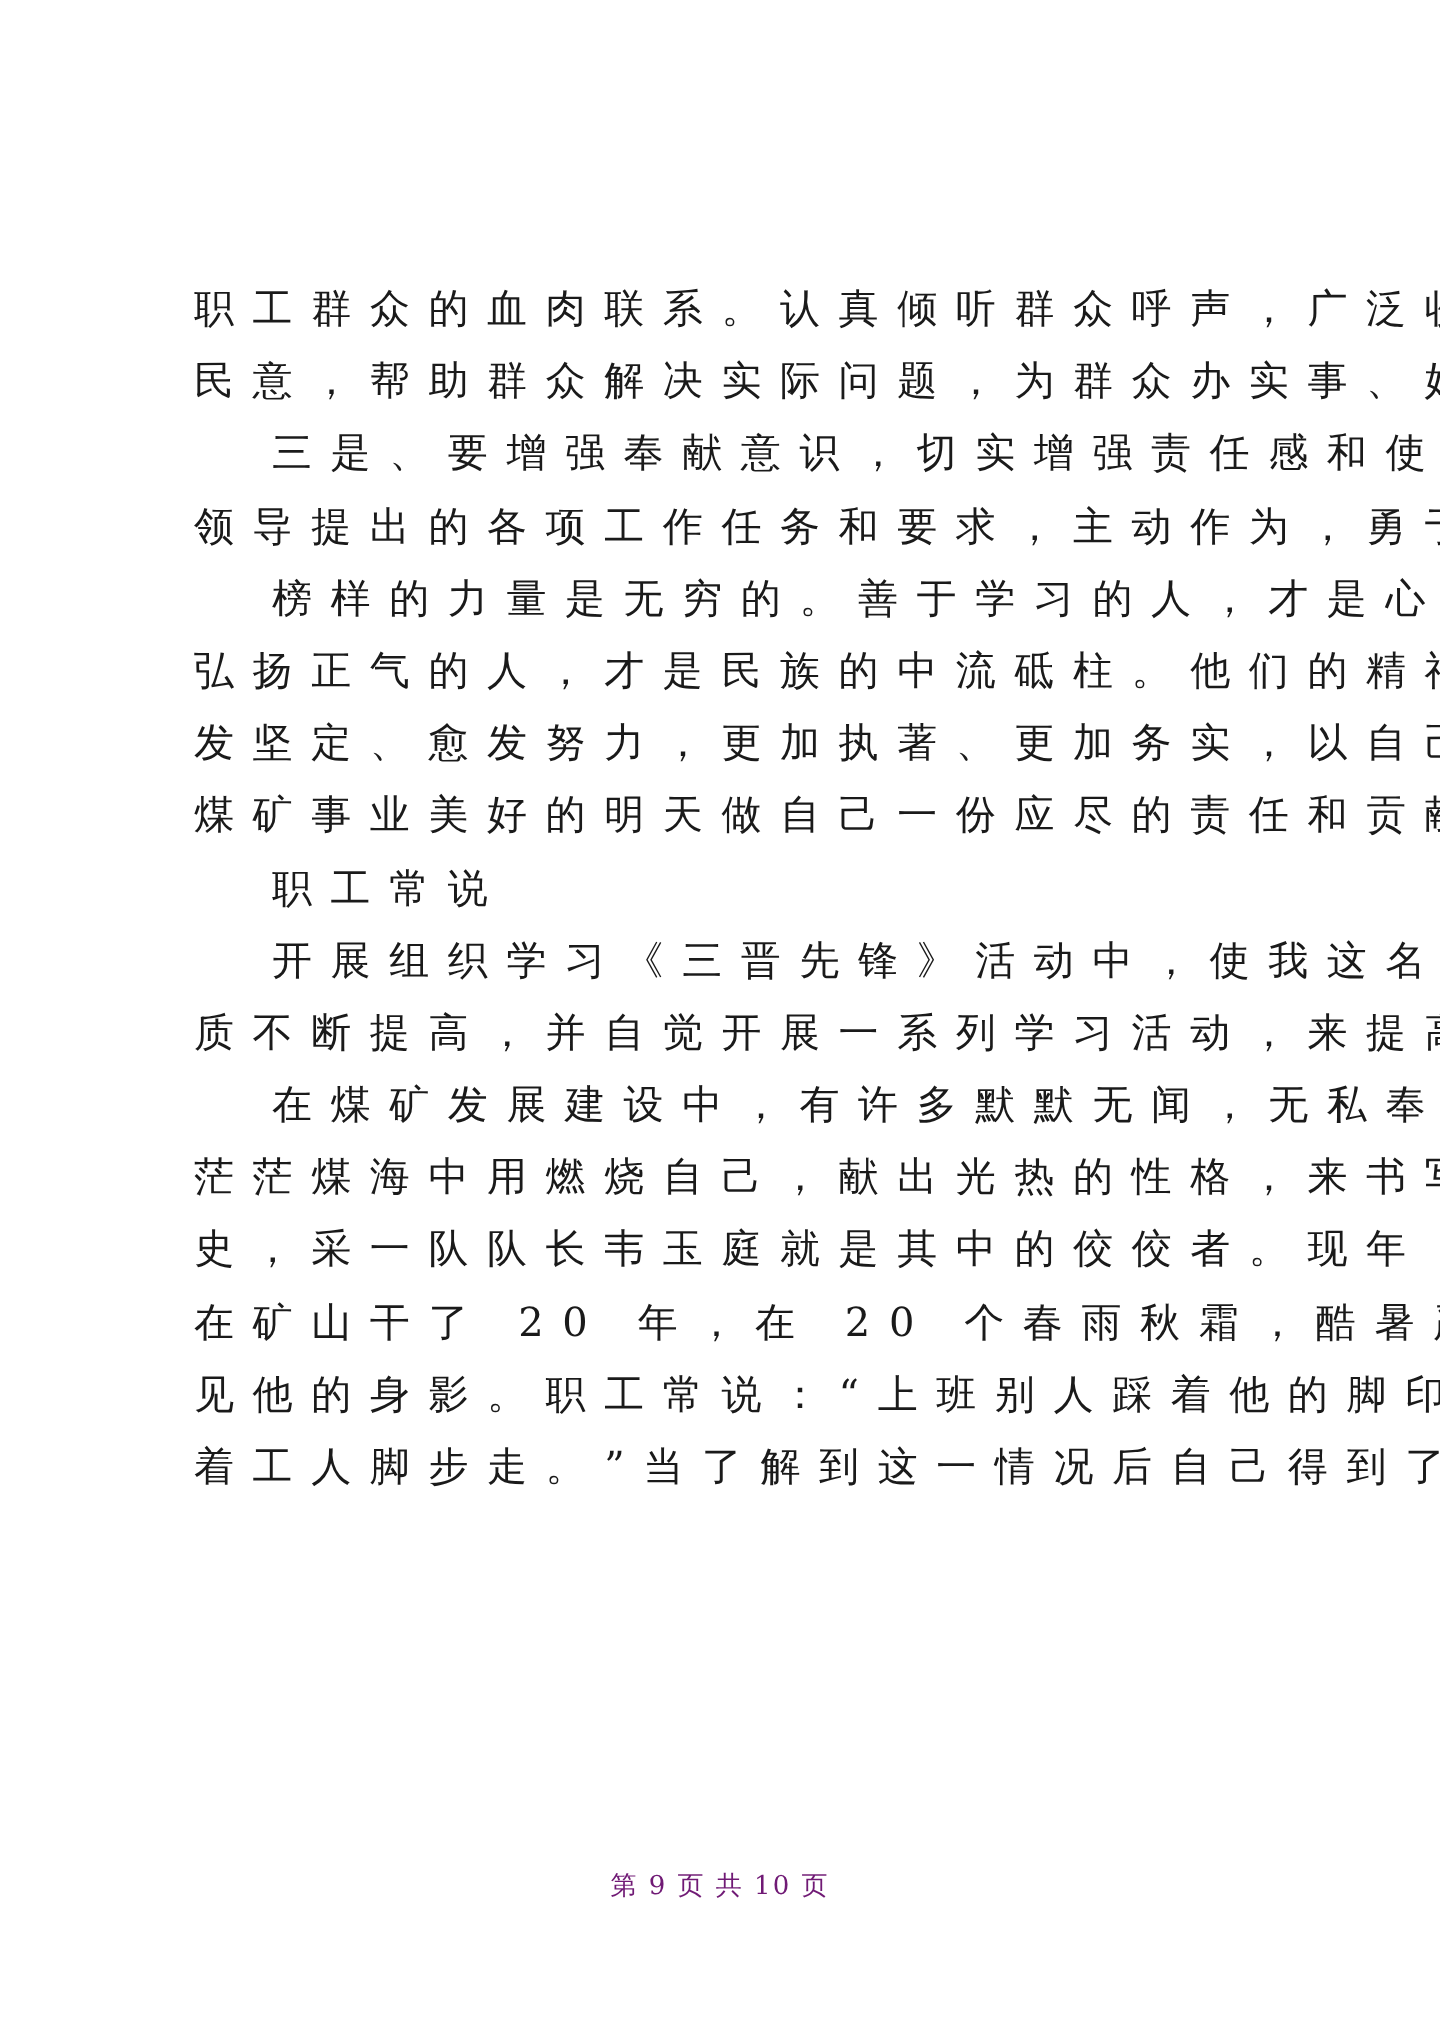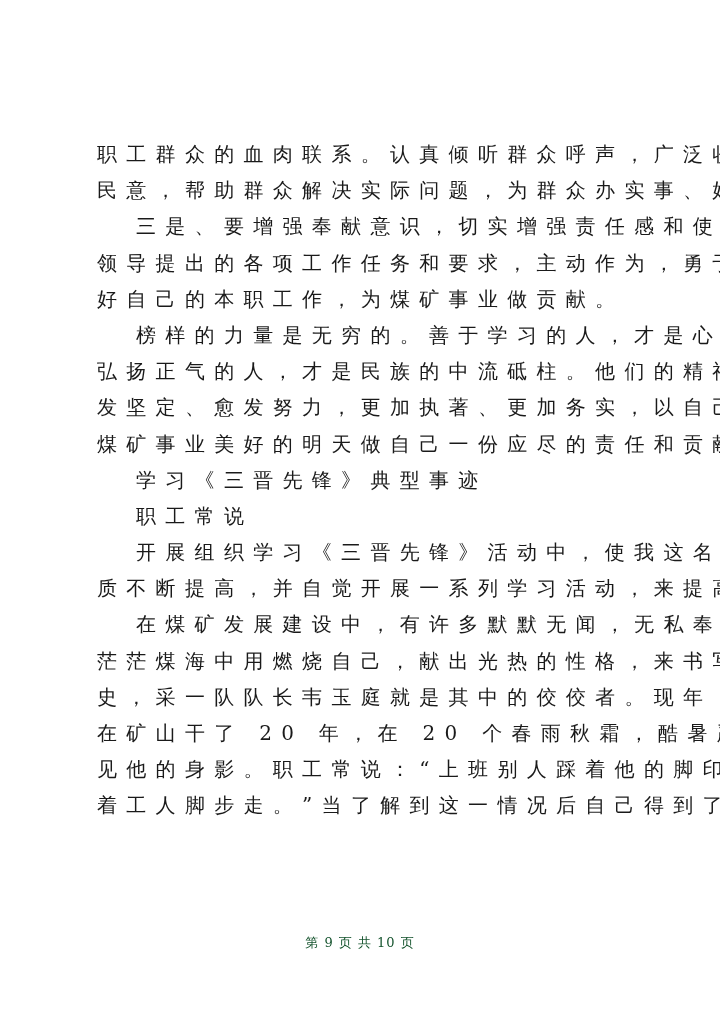--- a/index.html
+++ b/index.html
@@ -3,37 +3,35 @@
 <meta charset="utf-8">
 <style>
   html, body { margin: 0; padding: 0; background: #ffffff; }
   body { width: 720px; height: 1018px; position: relative; overflow: hidden;
     font-family: "DejaVu Serif", "Liberation Serif", serif; color: #1a1a1a; }
   .page { position: absolute; left: 0; top: 0; width: 720px; height: 1018px; background: #fff; }
   .body-text { position: absolute; left: 97px; top: 136px; width: 540px; }
   .line { height: 36.2px; line-height: 36.2px; font-size: 20px; letter-spacing: 9.3px; white-space: nowrap; }
   .indent { padding-left: 39px; }
   .footer { position: absolute; top: 934px; left: 0; width: 720px; text-align: center;
-    font-size: 13px; color: #14532d; letter-spacing: 1px; }
+    font-size: 13px; color: #701a75; letter-spacing: 1px; }
 </style>
 </head>
 <body>
 
 <div class="page">
   <div class="body-text">
     <div class="line">职工群众的血肉联系。认真倾听群众呼声，广泛收集和反映社情</div>
     <div class="line">民意，帮助群众解决实际问题，为群众办实事、好事。</div>
     <div class="line indent">三是、要增强奉献意识，切实增强责任感和使命感。按照矿</div>
     <div class="line">领导提出的各项工作任务和要求，主动作为，勇于奉献，踏实做</div>
-    <div class="line">好自己的本职工作，为煤矿事业做贡献。</div>
     <div class="line indent">榜样的力量是无穷的。善于学习的人，才是心灵丰富的人；</div>
     <div class="line">弘扬正气的人，才是民族的中流砥柱。他们的精神必将激励我愈</div>
     <div class="line">发坚定、愈发努力，更加执著、更加务实，以自己的实际行动为</div>
     <div class="line">煤矿事业美好的明天做自己一份应尽的责任和贡献。</div>
-    <div class="line indent">学习《三晋先锋》典型事迹</div>
     <div class="line indent">职工常说</div>
     <div class="line indent">开展组织学习《三晋先锋》活动中，使我这名老党员个人素</div>
     <div class="line">质不断提高，并自觉开展一系列学习活动，来提高所在部门所有</div>
     <div class="line indent">在煤矿发展建设中，有许多默默无闻，无私奉献者，他们在</div>
     <div class="line">茫茫煤海中用燃烧自己，献出光热的性格，来书写着矿山的发展</div>
     <div class="line">史，采一队队长韦玉庭就是其中的佼佼者。现年 41 岁的他，已</div>
     <div class="line">在矿山干了 20 年，在 20 个春雨秋霜，酷暑严寒里，每天都能看</div>
     <div class="line">见他的身影。职工常说：“上班别人踩着他的脚印走，下班他踩</div>
     <div class="line">着工人脚步走。”当了解到这一情况后自己得到了深刻的启迪。</div>
   </div>

